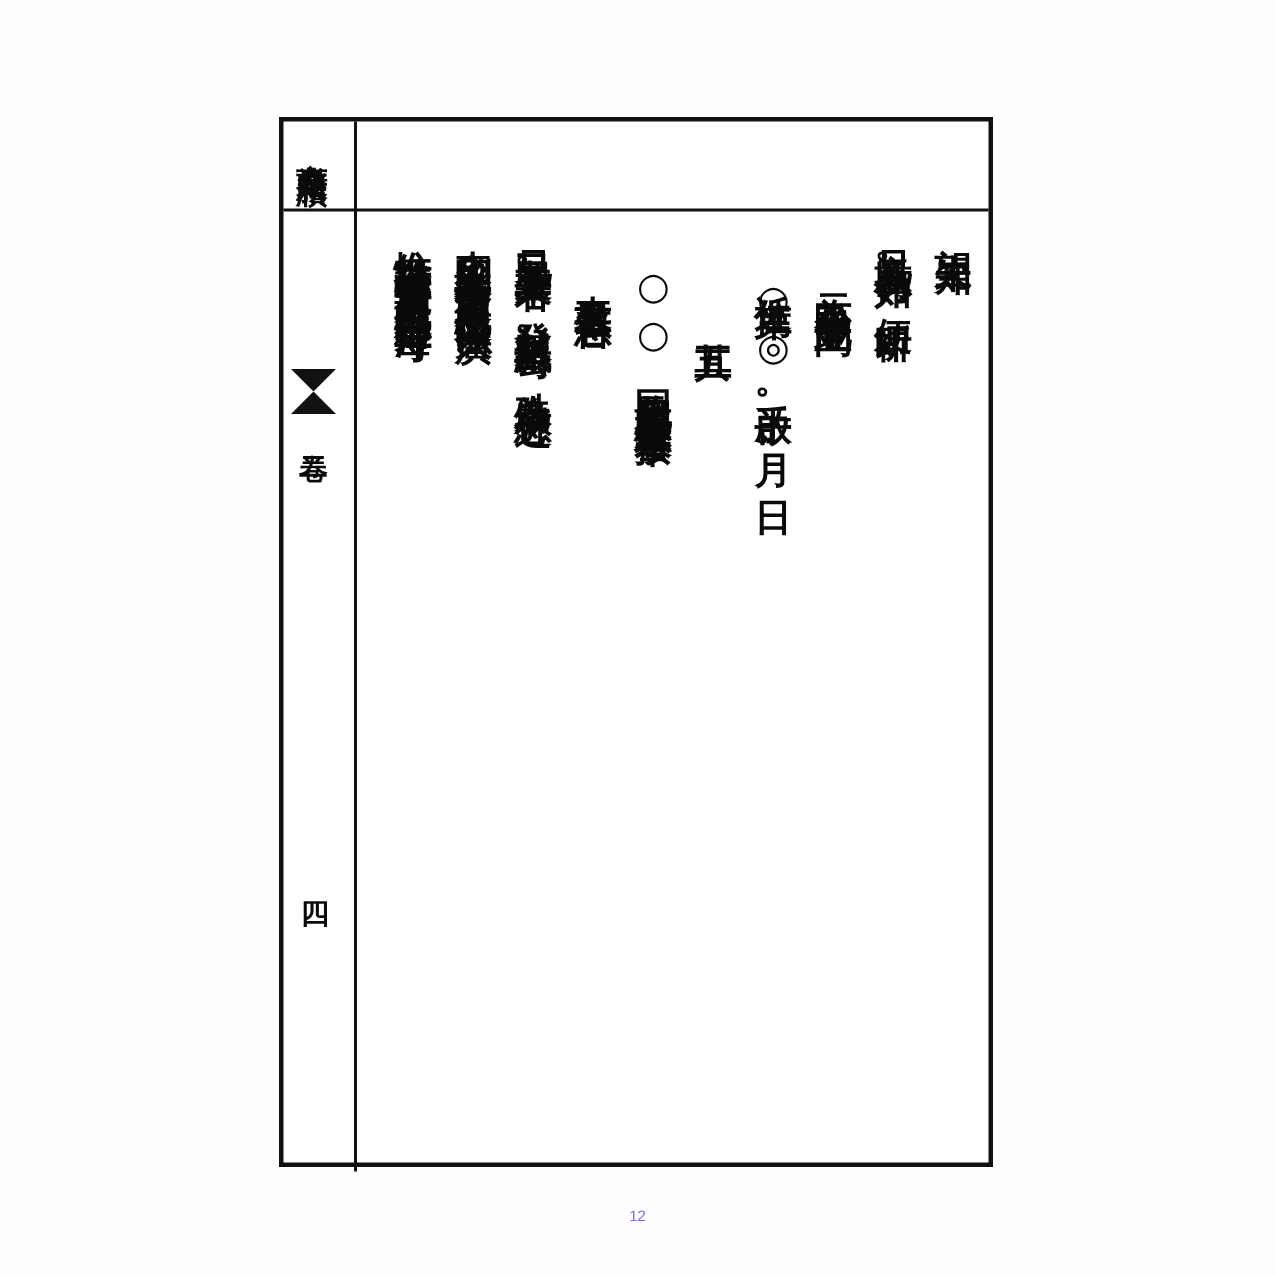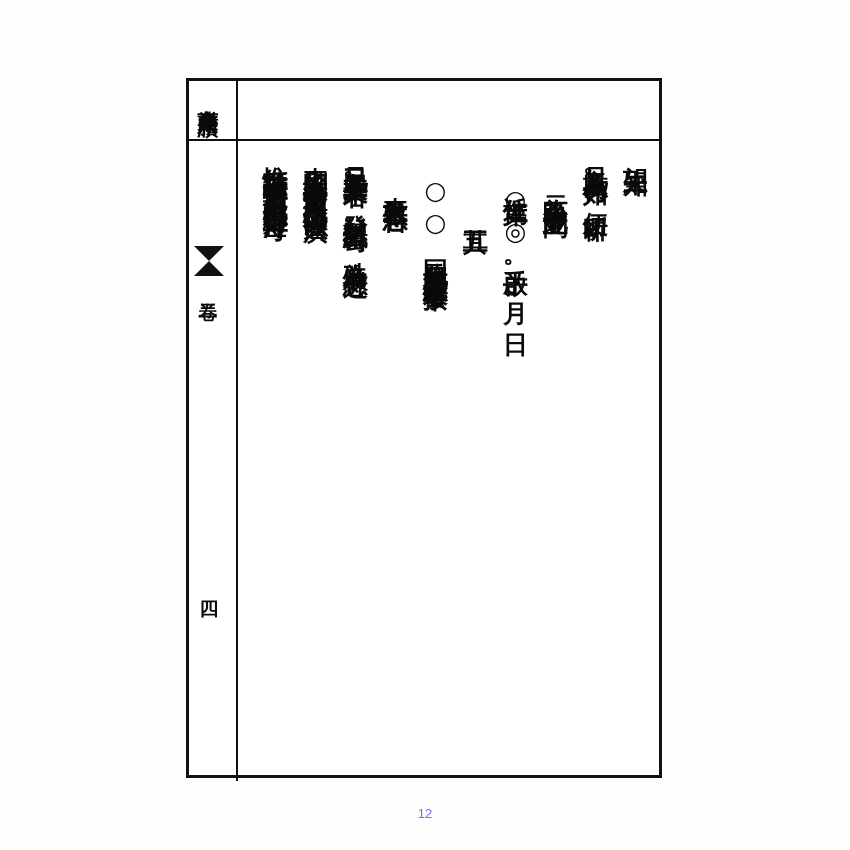--- a/index.html
+++ b/index.html
@@ -134,21 +134,21 @@
   .indent-2 { padding-top: 62px; }
 
   
   #page-number {
     position: absolute;
     left: 0;
     right: 0;
     top: 806px;
     text-align: center;
     font-family: "Liberation Sans", sans-serif;
-    font-size: 13px;
+    font-size: 10px;
     color: #8b5cf6;
   }
 </style>
 </head>
 <body>
 
 <div id="scan-page">
 
   <div id="block-frame">
     <div id="header-band"></div>

